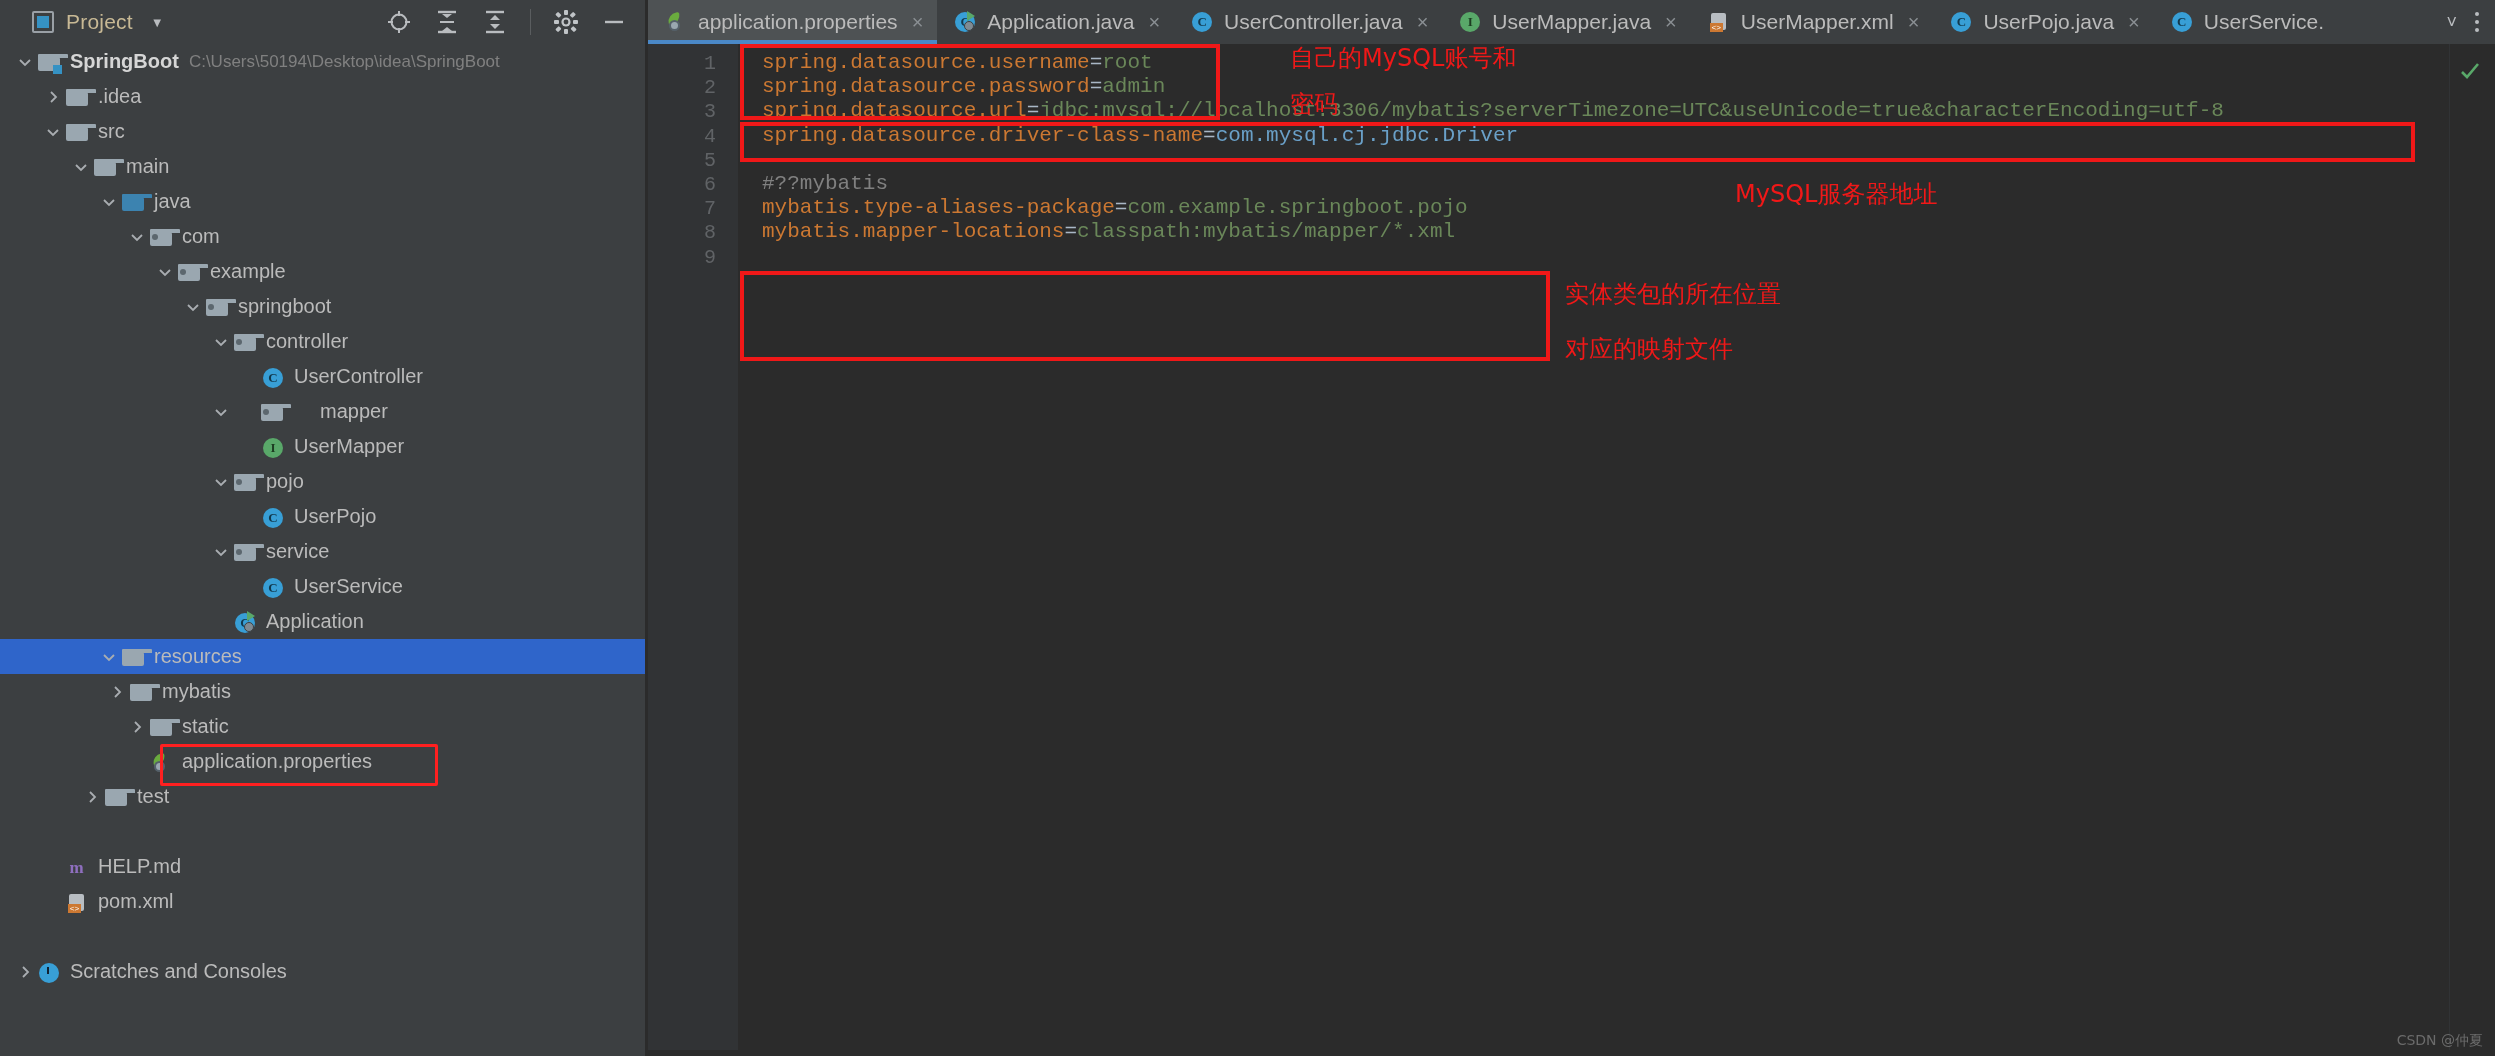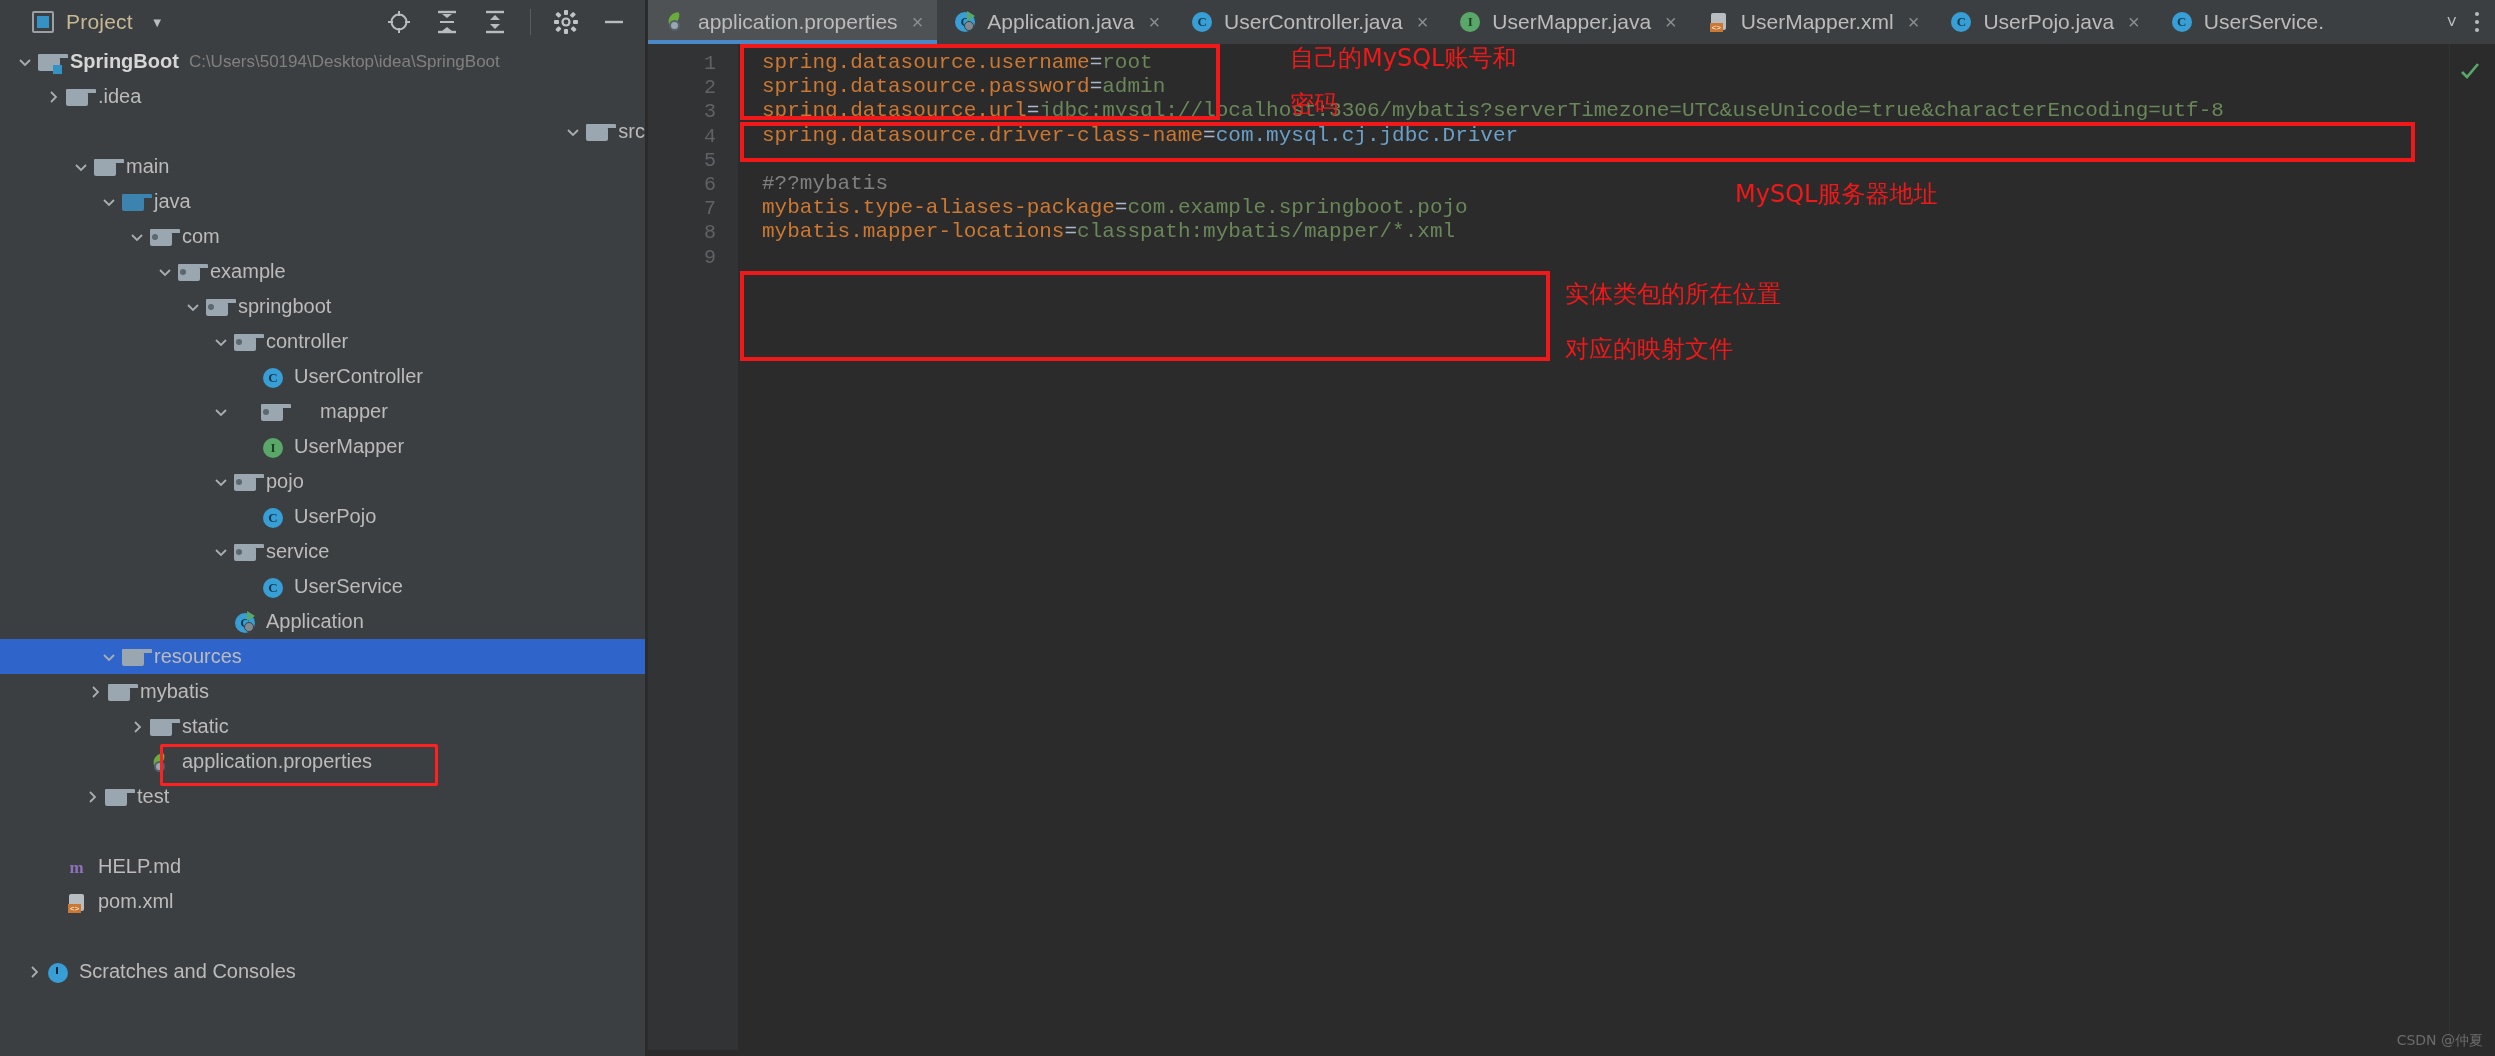--- a/index.html
+++ b/index.html
@@ -267,21 +267,21 @@
             </svg>
           </span>
           <span class="ficon">
             <span class="folder">
               <span class="tab"></span>
               <span class="body"></span>
             </span>
           </span>
           <span class="lbl">.idea</span>
         </div>
-        <div class="trow" style="top: 70px; position: absolute; left: 0px; right: 0px; padding-left: 42px; justify-content: flex-end;">
+        <div class="trow" style="top: 70px; position: absolute; left: 0px; right: 0px; padding-left: 42px;">
           <span class="arrow">
             <svg width="16" height="16" viewBox="0 0 16 16">
               <polyline points="3,6 8,11 13,6" fill="none" stroke="#a9adb1" stroke-width="1.8"></polyline>
             </svg>
           </span>
           <span class="ficon">
             <span class="folder">
               <span class="tab"></span>
               <span class="body"></span>
             </span>
@@ -465,21 +465,21 @@
             </svg>
           </span>
           <span class="ficon">
             <span class="folder">
               <span class="tab"></span>
               <span class="body"></span>
             </span>
           </span>
           <span class="lbl">resources</span>
         </div>
-        <div class="trow" style="top: 630px; position: absolute; left: 0px; right: 0px; padding-left: 84px;">
+        <div class="trow" style="top: 630px; position: absolute; left: 0px; right: 0px; padding-left: 106px;">
           <span class="arrow">
             <svg width="16" height="16" viewBox="0 0 16 16">
               <polyline points="6,3 11,8 6,13" fill="none" stroke="#a9adb1" stroke-width="1.8"></polyline>
             </svg>
           </span>
           <span class="ficon">
             <span class="folder">
               <span class="tab"></span>
               <span class="body"></span>
             </span>
@@ -534,21 +534,21 @@
         <div class="trow" style="top: 840px; position: absolute; left: 0px; right: 0px; padding-left: 42px;">
           <span class="arrow none"></span>
           <span class="ficon">
             <span class="xmlicon">
               <span class="page"></span>
               <span class="br">&lt;&gt;</span>
             </span>
           </span>
           <span class="lbl">pom.xml</span>
         </div>
-        <div class="trow" style="top: 910px; position: absolute; left: 0px; right: 0px; padding-left: 23px;">
+        <div class="trow" style="top: 910px; position: absolute; left: 0px; right: 0px; padding-left: 14px;">
           <span class="arrow">
             <svg width="16" height="16" viewBox="0 0 16 16">
               <polyline points="6,3 11,8 6,13" fill="none" stroke="#a9adb1" stroke-width="1.8"></polyline>
             </svg>
           </span>
           <span class="ficon">
             <span class="scicon"></span>
           </span>
           <span class="lbl">Scratches and Consoles</span>
         </div>

